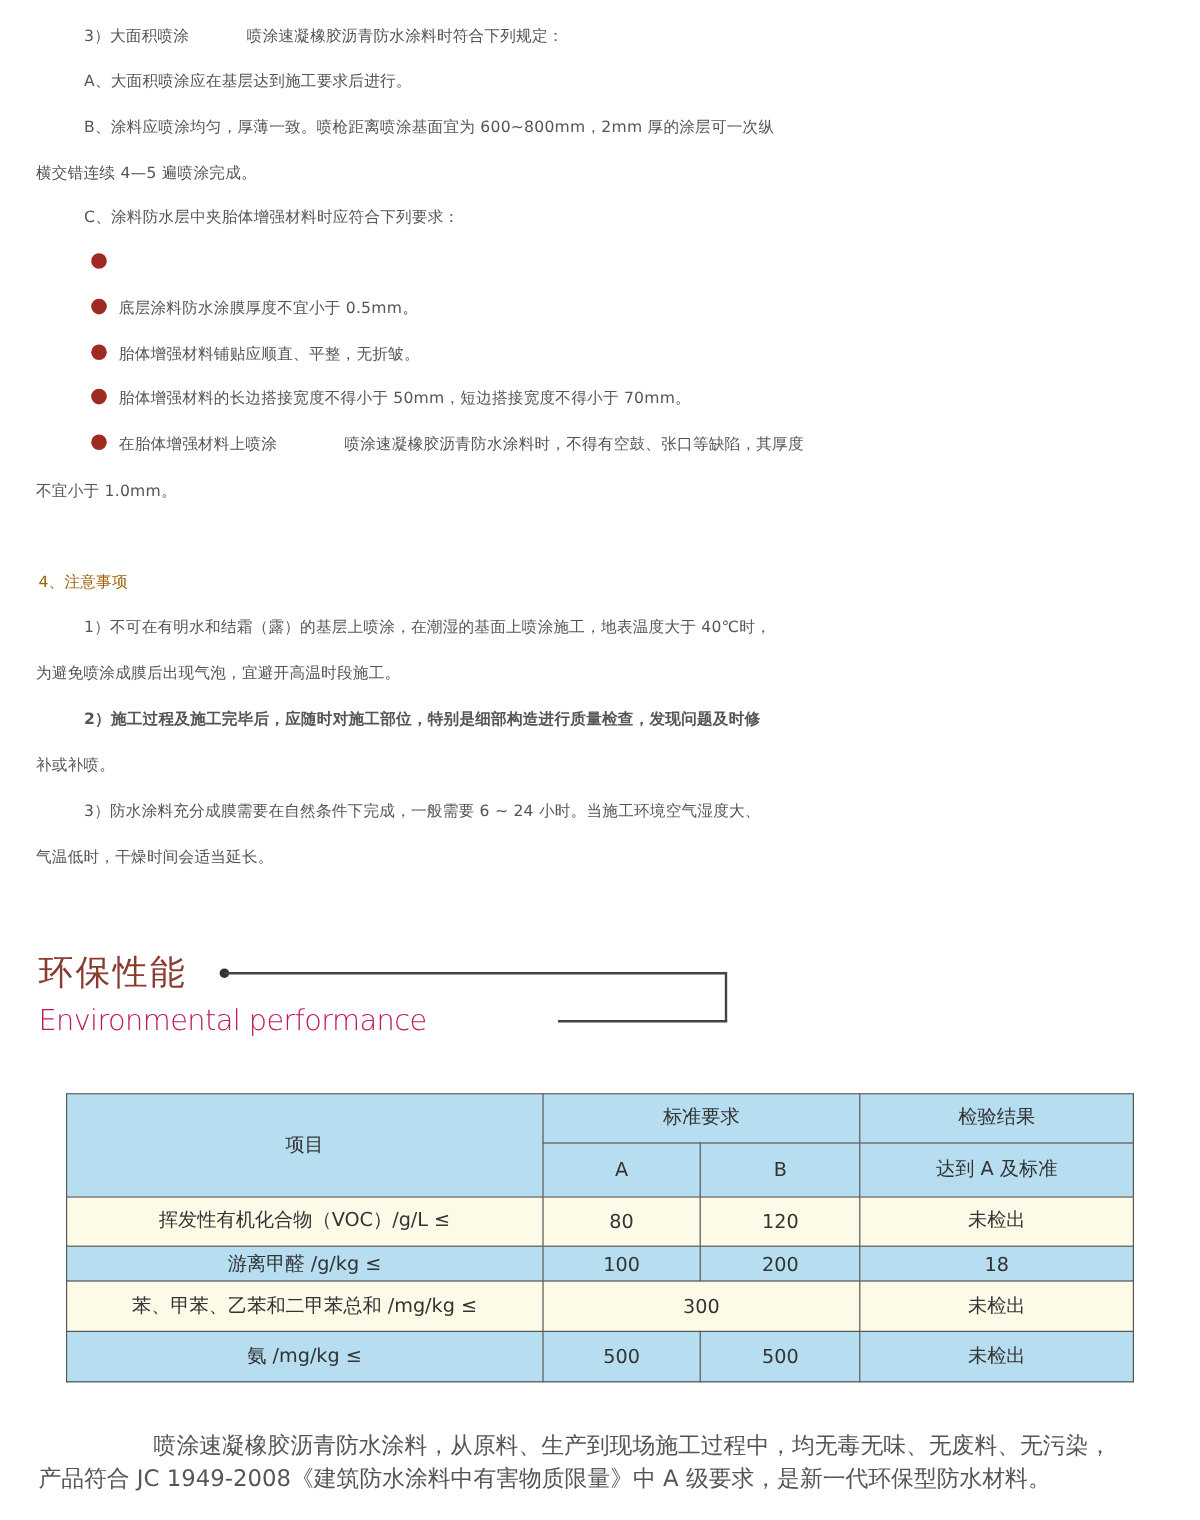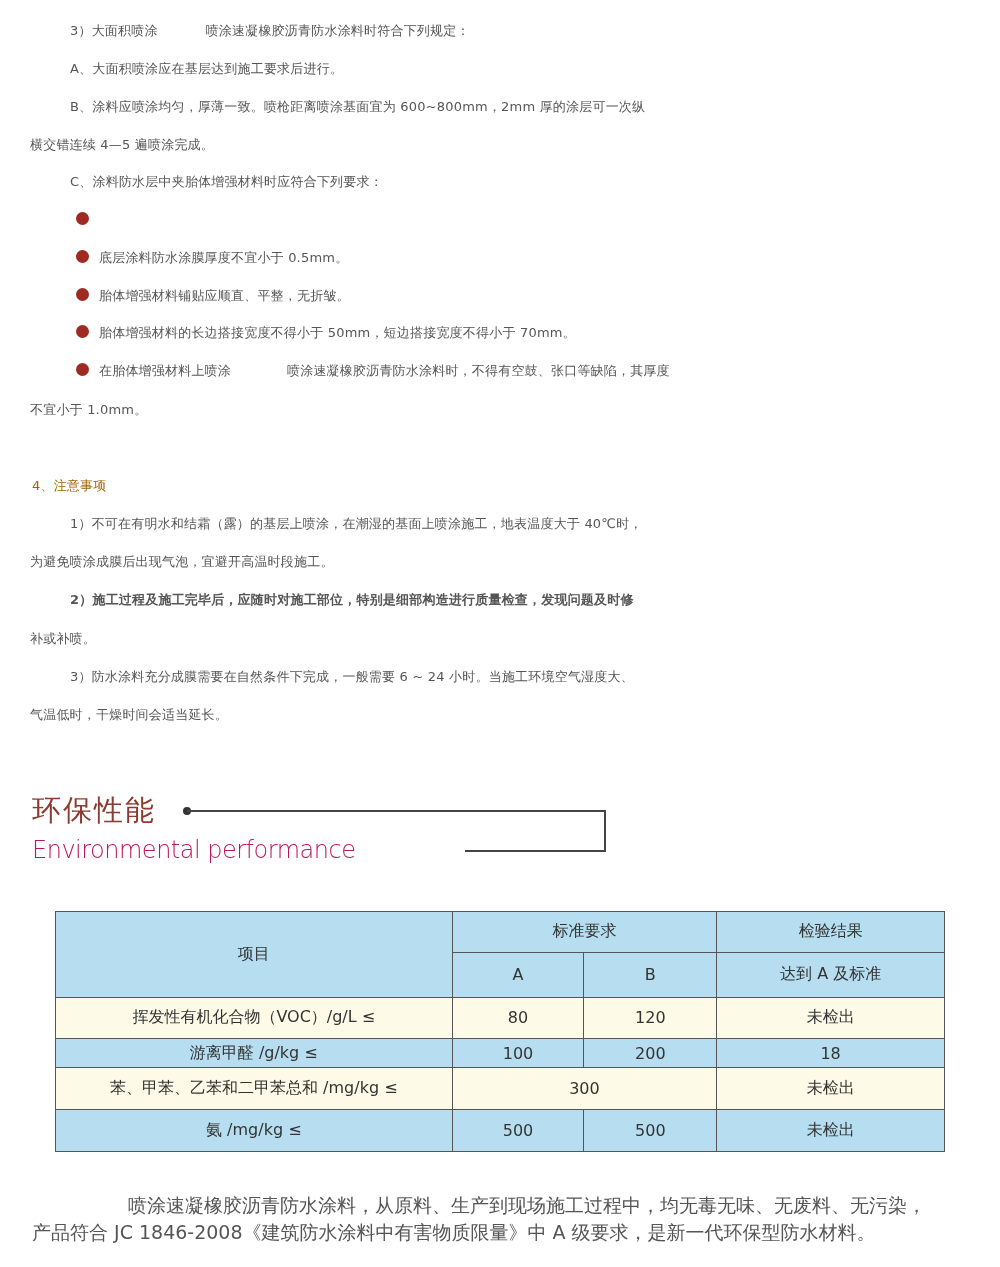--- a/index.html
+++ b/index.html
@@ -120,13 +120,13 @@
   <tr class="blue" style="height:40px">
     <td>氨 /mg/kg  ≤</td>
     <td>500</td>
     <td>500</td>
     <td>未检出</td>
   </tr>
 </tbody>
   </table>
 
 <div class="bottom-line" style="left:128px; top:1182px;margin-top:11px;">喷涂速凝橡胶沥青防水涂料，从原料、生产到现场施工过程中，均无毒无味、无废料、无污染，</div>
-<div class="bottom-line" style="left:32px; top:1220px;">产品符合 JC 1846-2008《建筑防水涂料中有害物质限量》中 A 级要求，是新一代环保型防水材料。</div>
+<div class="bottom-line" style="left:32px; top:1220px;">产品符合 JC 1949-2008《建筑防水涂料中有害物质限量》中 A 级要求，是新一代环保型防水材料。</div>
 
 </body></html>

